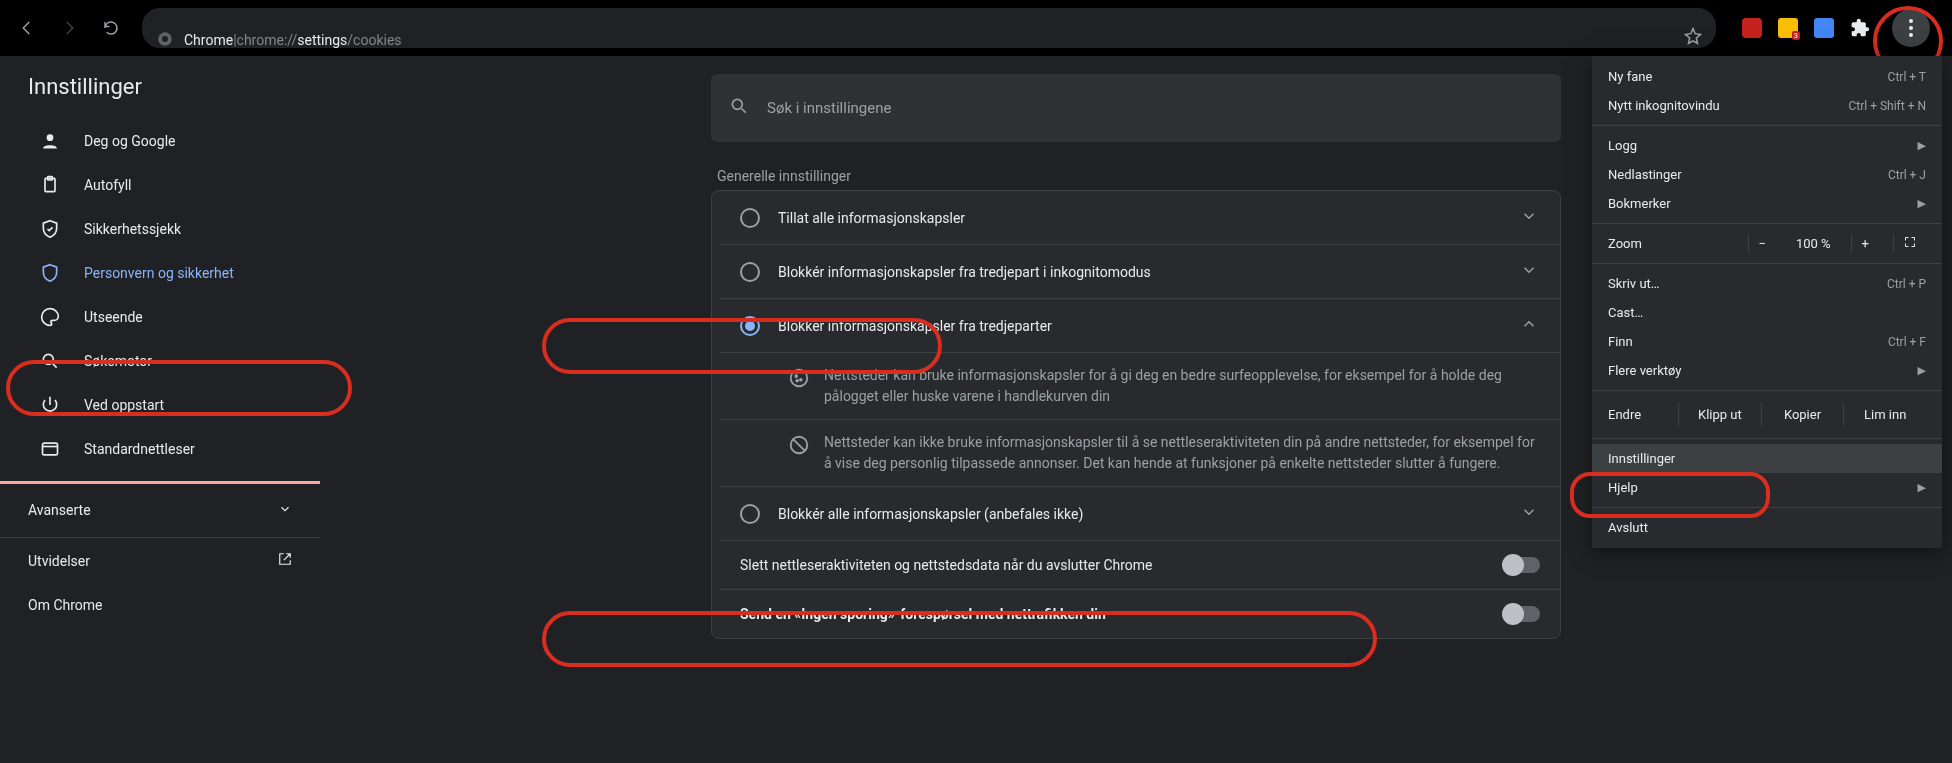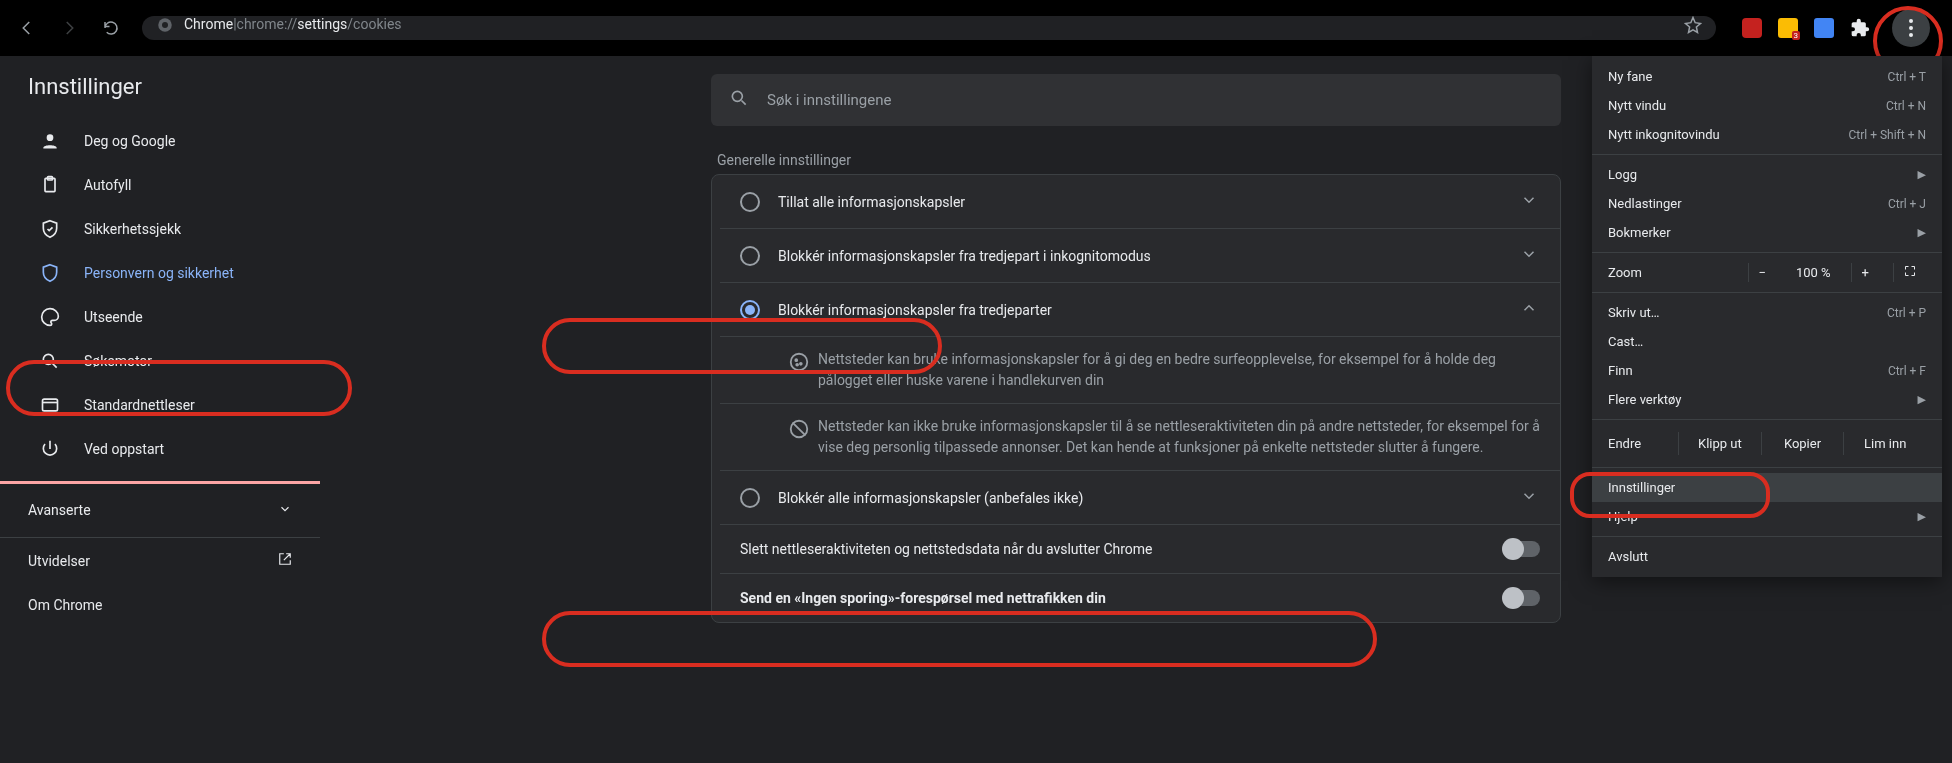--- a/index.html
+++ b/index.html
@@ -24,25 +24,25 @@
   .nav-btn {
     width: 34px; height: 34px;
     display: flex; align-items: center; justify-content: center;
     color: #9aa0a6;
     border-radius: 50%;
     cursor: pointer;
   }
   .nav-btn svg { width: 18px; height: 18px; }
   .omnibox {
     flex: 1;
-    height: 24px;
+    height: 40px;
     background: #202124;
     border-radius: 18px;
     display: flex;
-    align-items: flex-start;
+    align-items: flex-end;
     padding: 0 14px;
     margin-left: 6px;
     margin-right: 10px;
     color: #9aa0a6;
     font-size: 14px;
     position: relative;
   }
   .omnibox .chrome-icon { width: 18px; height: 18px; margin-right: 10px; }
   .omnibox .txt { color: #e8eaed; }
   .omnibox .muted { color: #80868b; }
@@ -125,21 +125,21 @@
   
   .main {
     flex: 1;
     position: relative;
     display: flex;
     flex-direction: column;
     align-items: center;
   }
   .searchbar {
     width: 850px;
-    height: 52px;
+    height: 68px;
     margin-top: 18px;
     background: #303134;
     border-radius: 6px;
     display: flex;
     align-items: center;
     padding: 0 18px;
     color: #9aa0a6;
     gap: 18px;
     font-size: 15px;
   }
@@ -178,21 +178,21 @@
   }
   .radio.checked { border-color: #8ab4f8; }
   .radio.checked::after {
     content:""; position:absolute; inset:3px; background:#8ab4f8; border-radius:50%;
   }
   .row .label { flex:1; }
   .chev { color: #9aa0a6; width:20px; }
   .desc-block {
     padding: 12px 20px 12px 68px;
     display: flex;
-    gap: 8px;
+    gap: 14px;
     color: #9aa0a6;
     font-size: 14px;
     line-height: 1.5;
     border-bottom: 1px solid #3c4043;
   }
   .desc-block .dicn { width:22px; flex-shrink:0; margin-top:2px; color:#9aa0a6; }
   .toggle {
     width: 36px; height: 16px;
     background: #5f6368;
     border-radius: 10px;
@@ -352,33 +352,33 @@
           <svg viewBox="0 0 24 24" fill="none" stroke="currentColor" stroke-width="2">
             <circle cx="10" cy="10" r="6"></circle>
             <path d="M20 20l-5-5"></path>
           </svg>
         </span>
       <span>Søkemotor</span>
     </div>
     <div class="side-item">
       <span class="icn">
           <svg viewBox="0 0 24 24" fill="none" stroke="currentColor" stroke-width="2">
+            <path d="M12 2v10M6 6a8 8 0 1 0 12 0"></path>
+          </svg>
+        </span>
+      <span>Ved oppstart</span>
+    </div>
+    <div class="side-item">
+      <span class="icn">
+          <svg viewBox="0 0 24 24" fill="none" stroke="currentColor" stroke-width="2">
             <rect x="3" y="5" width="18" height="14" rx="2"></rect>
             <path d="M3 9h18"></path>
           </svg>
         </span>
       <span>Standardnettleser</span>
-    </div>
-    <div class="side-item">
-      <span class="icn">
-          <svg viewBox="0 0 24 24" fill="none" stroke="currentColor" stroke-width="2">
-            <path d="M12 2v10M6 6a8 8 0 1 0 12 0"></path>
-          </svg>
-        </span>
-      <span>Ved oppstart</span>
     </div>
 
     <div class="side-advanced">
       <span>Avanserte</span>
       <span><svg width="14" height="14" viewBox="0 0 24 24" fill="none" stroke="currentColor" stroke-width="2">
             <path d="M6 9l6 6 6-6"></path>
           </svg></span>
     </div>
     <div class="side-link">
       <span>Utvidelser</span>
@@ -461,24 +461,20 @@
     <div class="hl-rect" style="top:555px; left:222px; width:835px; height:56px; border-radius:30px"></div>
   </div>
 
   <div class="hl-oval hl-sidebar"></div>
 </div>
 
 <div class="dropdown">
   <div class="menu-item">
     <span>Ny fane</span>
     <span class="shortcut">Ctrl + T</span>
-  </div>
-  <div class="menu-item">
-    <span>Nytt vindu</span>
-    <span class="shortcut">Ctrl + N</span>
   </div>
   <div class="menu-item">
     <span>Nytt inkognitovindu</span>
     <span class="shortcut">Ctrl + Shift + N</span>
   </div>
   <div class="menu-sep"></div>
   <div class="menu-item">
     <span>Logg</span>
     <span class="menu-sub-arrow">▶</span>
   </div>

